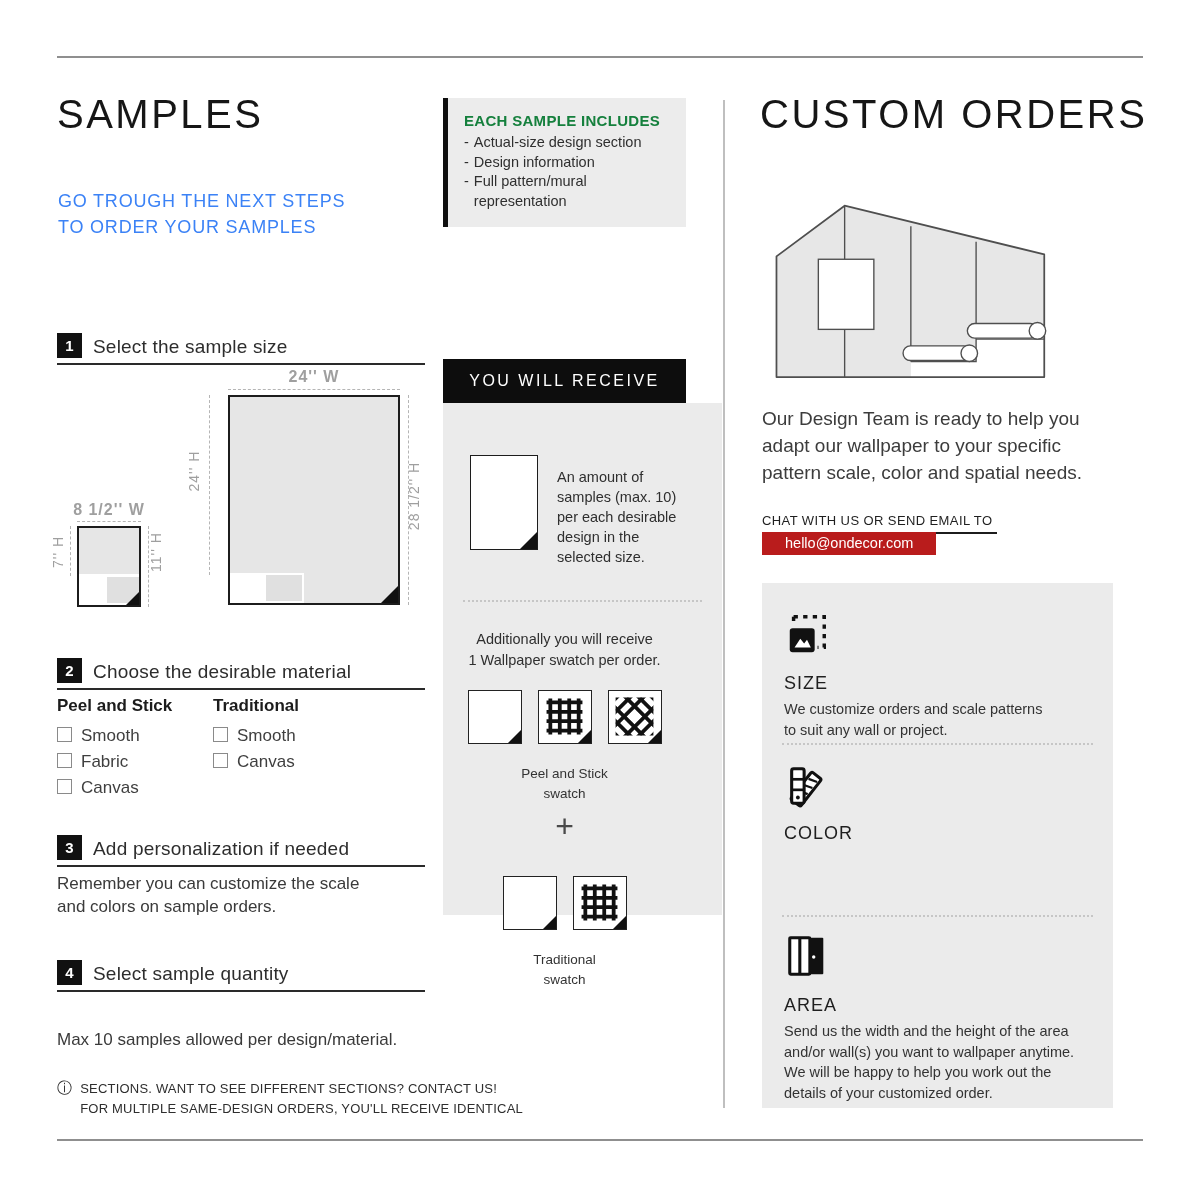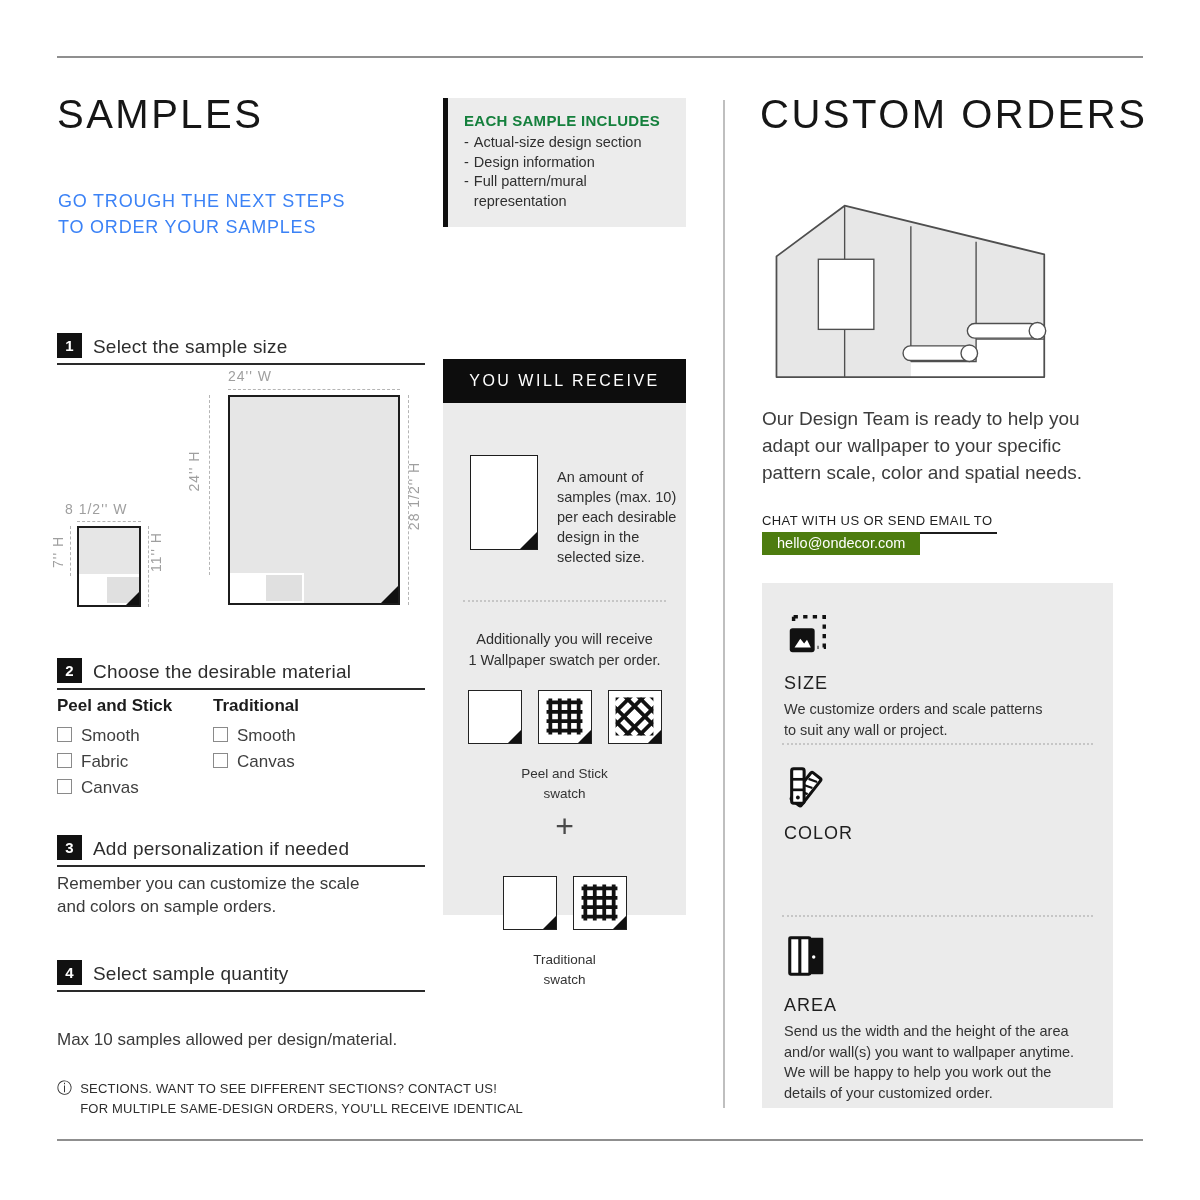--- a/index.html
+++ b/index.html
@@ -16,38 +16,38 @@
   .body-17{font-size:17px;line-height:1.35;color:#3a3a3a;}
   .mat-title{font-size:17px;font-weight:bold;color:#1c1c1c;margin-bottom:7px;}
   .mat-opt{font-size:17px;color:#3f3f3f;line-height:26px;}
   .checkbox{display:inline-block;width:13px;height:13px;border:1.5px solid #8a8a8a;margin-right:9px;vertical-align:-1px;background:#fff;}
   .sheet{position:absolute;background:#e6e6e6;border:2px solid #1c1c1c;box-sizing:border-box;}
   .sheet-white{position:absolute;left:0;bottom:0;background:#fff;}
   .sheet-inner{position:absolute;background:#e0e0e0;}
   .fold{position:absolute;right:0;bottom:0;width:0;height:0;border-left:17px solid transparent;border-bottom:17px solid #111;}
   .dimh{position:absolute;border-top:1.5px dashed #b5b5b5;}
   .dimv{position:absolute;border-left:1.5px dashed #b5b5b5;}
-  .dimlabel{position:absolute;font-size:14px;color:#9f9f9f;letter-spacing:1px;text-align:left;}
+  .dimlabel{position:absolute;font-size:16px;color:#9f9f9f;letter-spacing:1px;text-align:center;font-weight:bold;}
   .vlabel{position:absolute;font-size:14px;color:#9f9f9f;letter-spacing:1px;white-space:nowrap;
           transform:rotate(-90deg);transform-origin:center;}
   .includes-box{background:#ececec;border-left:5px solid #0f0f0f;box-sizing:border-box;padding:14px 12px 16px 16px;}
   .includes-title{font-size:15px;font-weight:bold;color:#15803d;letter-spacing:0.3px;margin-bottom:4px;}
   .includes-item{display:flex;gap:5px;font-size:14.5px;color:#2f2f2f;line-height:1.35;}
   .receive-header{background:#0d0d0d;color:#fff;display:flex;align-items:center;justify-content:center;
                   font-size:16px;letter-spacing:2.5px;}
   .receive-panel{background:#ebebeb;}
   .mid-text{font-size:14.5px;color:#2f2f2f;line-height:1.38;white-space:nowrap;}
   .center-col{text-align:center;font-size:14.5px;color:#2f2f2f;line-height:1.45;}
   .swatch-row{display:flex;justify-content:center;gap:16px;}
   .swatch{position:relative;width:54px;height:54px;background:#fff;border:1.5px solid #222;box-sizing:border-box;}
   .swatch .fold{border-left-width:13px;border-bottom-width:13px;}
   .vdivider{position:absolute;width:2px;background:#bfbfbf;}
   .chat-label{display:inline-block;font-size:13px;letter-spacing:0.4px;color:#1f1f1f;
               border-bottom:2px solid #1c1c1c;padding:0 5px 4px 0;}
-  .email-box{display:inline-block;background:#4d7c0f;color:#fff;font-size:14.5px;padding:3px 15px 4px;}
+  .email-box{display:inline-block;background:#b91c1c;color:#fff;font-size:14.5px;padding:3px 23px 4px;}
   .feature-panel{background:#ebebeb;}
   .feature-title{font-size:18px;letter-spacing:1px;color:#1f1f1f;}
   .feature-text{font-size:14.5px;color:#333;line-height:1.42;white-space:nowrap;}
   .dotted{position:absolute;border-top:2px dotted #c6c6c6;}
   .intro{font-size:19px;color:#3c3c3c;line-height:1.42;white-space:nowrap;}
   .footnote{display:flex;gap:8px;font-size:13px;letter-spacing:0.2px;color:#2e2e2e;line-height:1.5;}
   .caption-sm{font-size:13.5px;color:#333;line-height:1.45;text-align:center;}
   .plus{font-size:32px;font-weight:300;color:#4a4a4a;text-align:center;}
 </style>
 </head>
@@ -148,21 +148,21 @@
         <span>Design information</span>
       </div>
     <div class="includes-item">
         <span>-</span>
         <span style="width:190px;">Full pattern/mural representation</span>
       </div>
   </div>
 
   <div class="abs receive-header" style="left:443px;top:359px;width:243px;height:44px;">YOU WILL RECEIVE</div>
 
-  <div class="abs receive-panel" style="left:443px;top:403px;width:243px;height:512px;">
+  <div class="abs receive-panel" style="left:443px;top:403px;width:243px;height:512px;padding-left:36px;">
     <div class="sheet" style="left:27px;top:52px;width:68px;height:95px;background:#fff;border-width:1.5px;">
       <div class="fold"></div>
     </div>
     <div class="abs mid-text" style="left:114px;top:64px;">
       <div>An amount of</div>
       <div>samples (max. 10)</div>
       <div>per each desirable</div>
       <div>design in the</div>
       <div>selected size.</div>
     </div>

